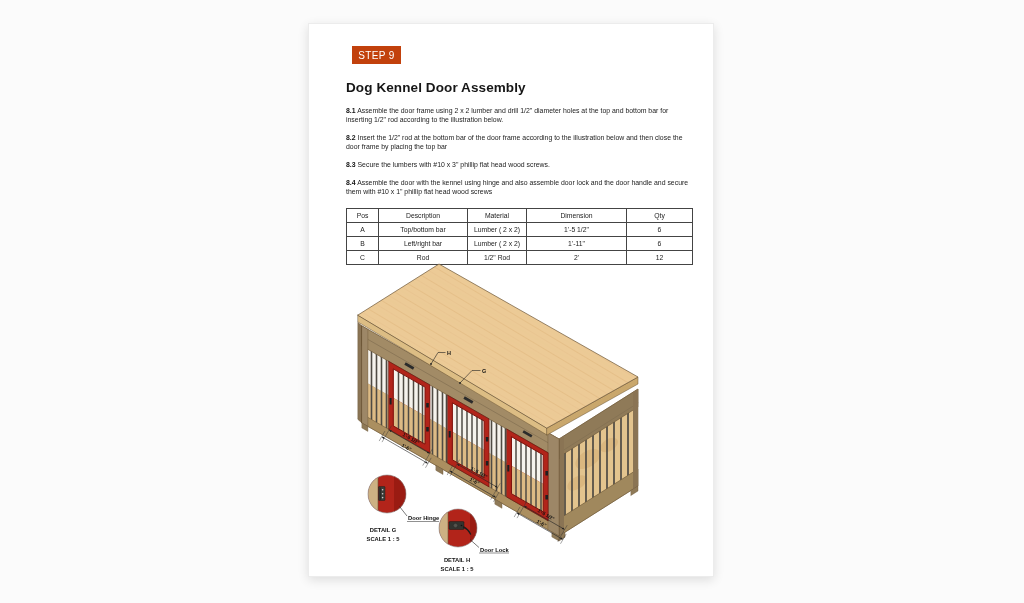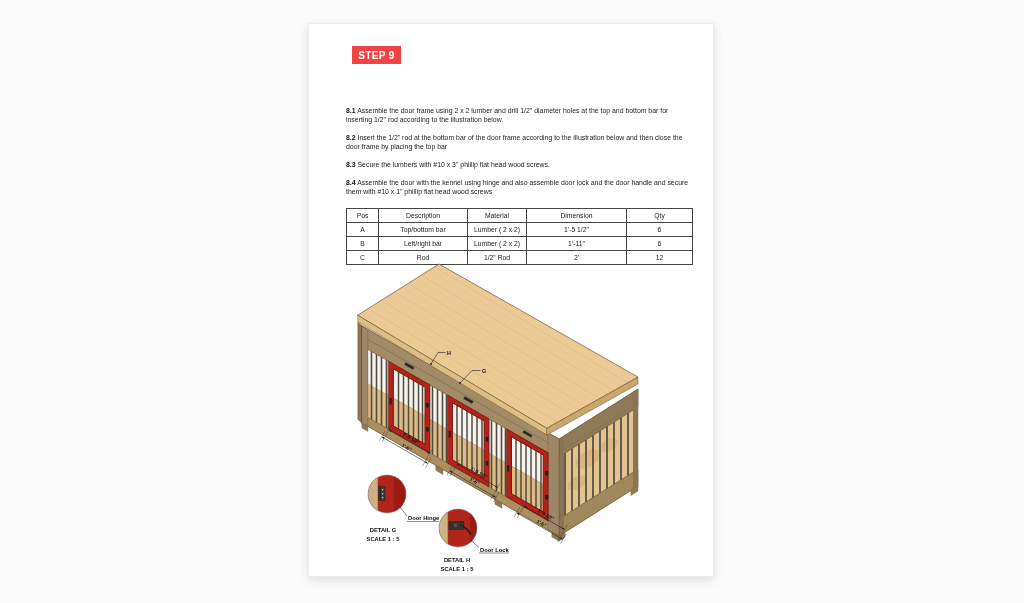--- a/index.html
+++ b/index.html
@@ -9,21 +9,21 @@
     font-family:"Liberation Sans", sans-serif;
     color:#1c1c1c;
   }
   .page{
     position:absolute;left:308px;top:23px;width:406px;height:554px;
     background:#ffffff;border:1px solid #ececec;box-sizing:border-box;
     box-shadow:0 3px 10px rgba(0,0,0,.12);
   }
   .badge{
     position:absolute;left:43px;top:22px;width:49px;height:18px;
-    background:#ef4444;color:#fff;font-weight:bold;font-size:10px;
+    background:#c2410c;color:#fff;font-weight:normal;font-size:10px;
     display:flex;align-items:center;justify-content:center;letter-spacing:.4px;
   }
   .title{
     position:absolute;left:37px;top:56px;font-size:13.5px;font-weight:bold;color:#161616;
     letter-spacing:.1px;
   }
   .para{
     position:absolute;left:37px;width:344px;font-size:6.9px;line-height:9px;color:#222;
   }
   .para b{color:#111;}
@@ -43,20 +43,21 @@
   .callout{font-size:5.5px;font-weight:bold;}
   .detail-lab{font-size:5.8px;font-weight:bold;}
   .caption{font-size:5.8px;font-weight:bold;}
 </style>
 </head>
 <body>
 
 <div class="page">
 
   <div class="badge">STEP 9</div>
+  <div class="title">Dog Kennel Door Assembly</div>
 
   <div class="para p1"><b>8.1</b><span> Assemble the door frame using 2 x 2 lumber and drill 1/2" diameter holes at the top and bottom bar for inserting 1/2" rod according to the illustration below.</span></div>
   <div class="para p2"><b>8.2</b><span> Insert the 1/2" rod at the bottom bar of the door frame according to the illustration below and then close the door frame by placing the top bar</span></div>
   <div class="para p3"><b>8.3</b><span> Secure the lumbers with #10 x 3" phillip flat head wood screws.</span></div>
   <div class="para p4"><b>8.4</b><span> Assemble the door with the kennel using hinge and also assemble door lock and the door handle and secure them with #10 x 1" phillip flat head wood screws</span></div>
 
   <table class="parts">
     <tbody>
         <tr>
       <th class="c-pos">Pos</th>

